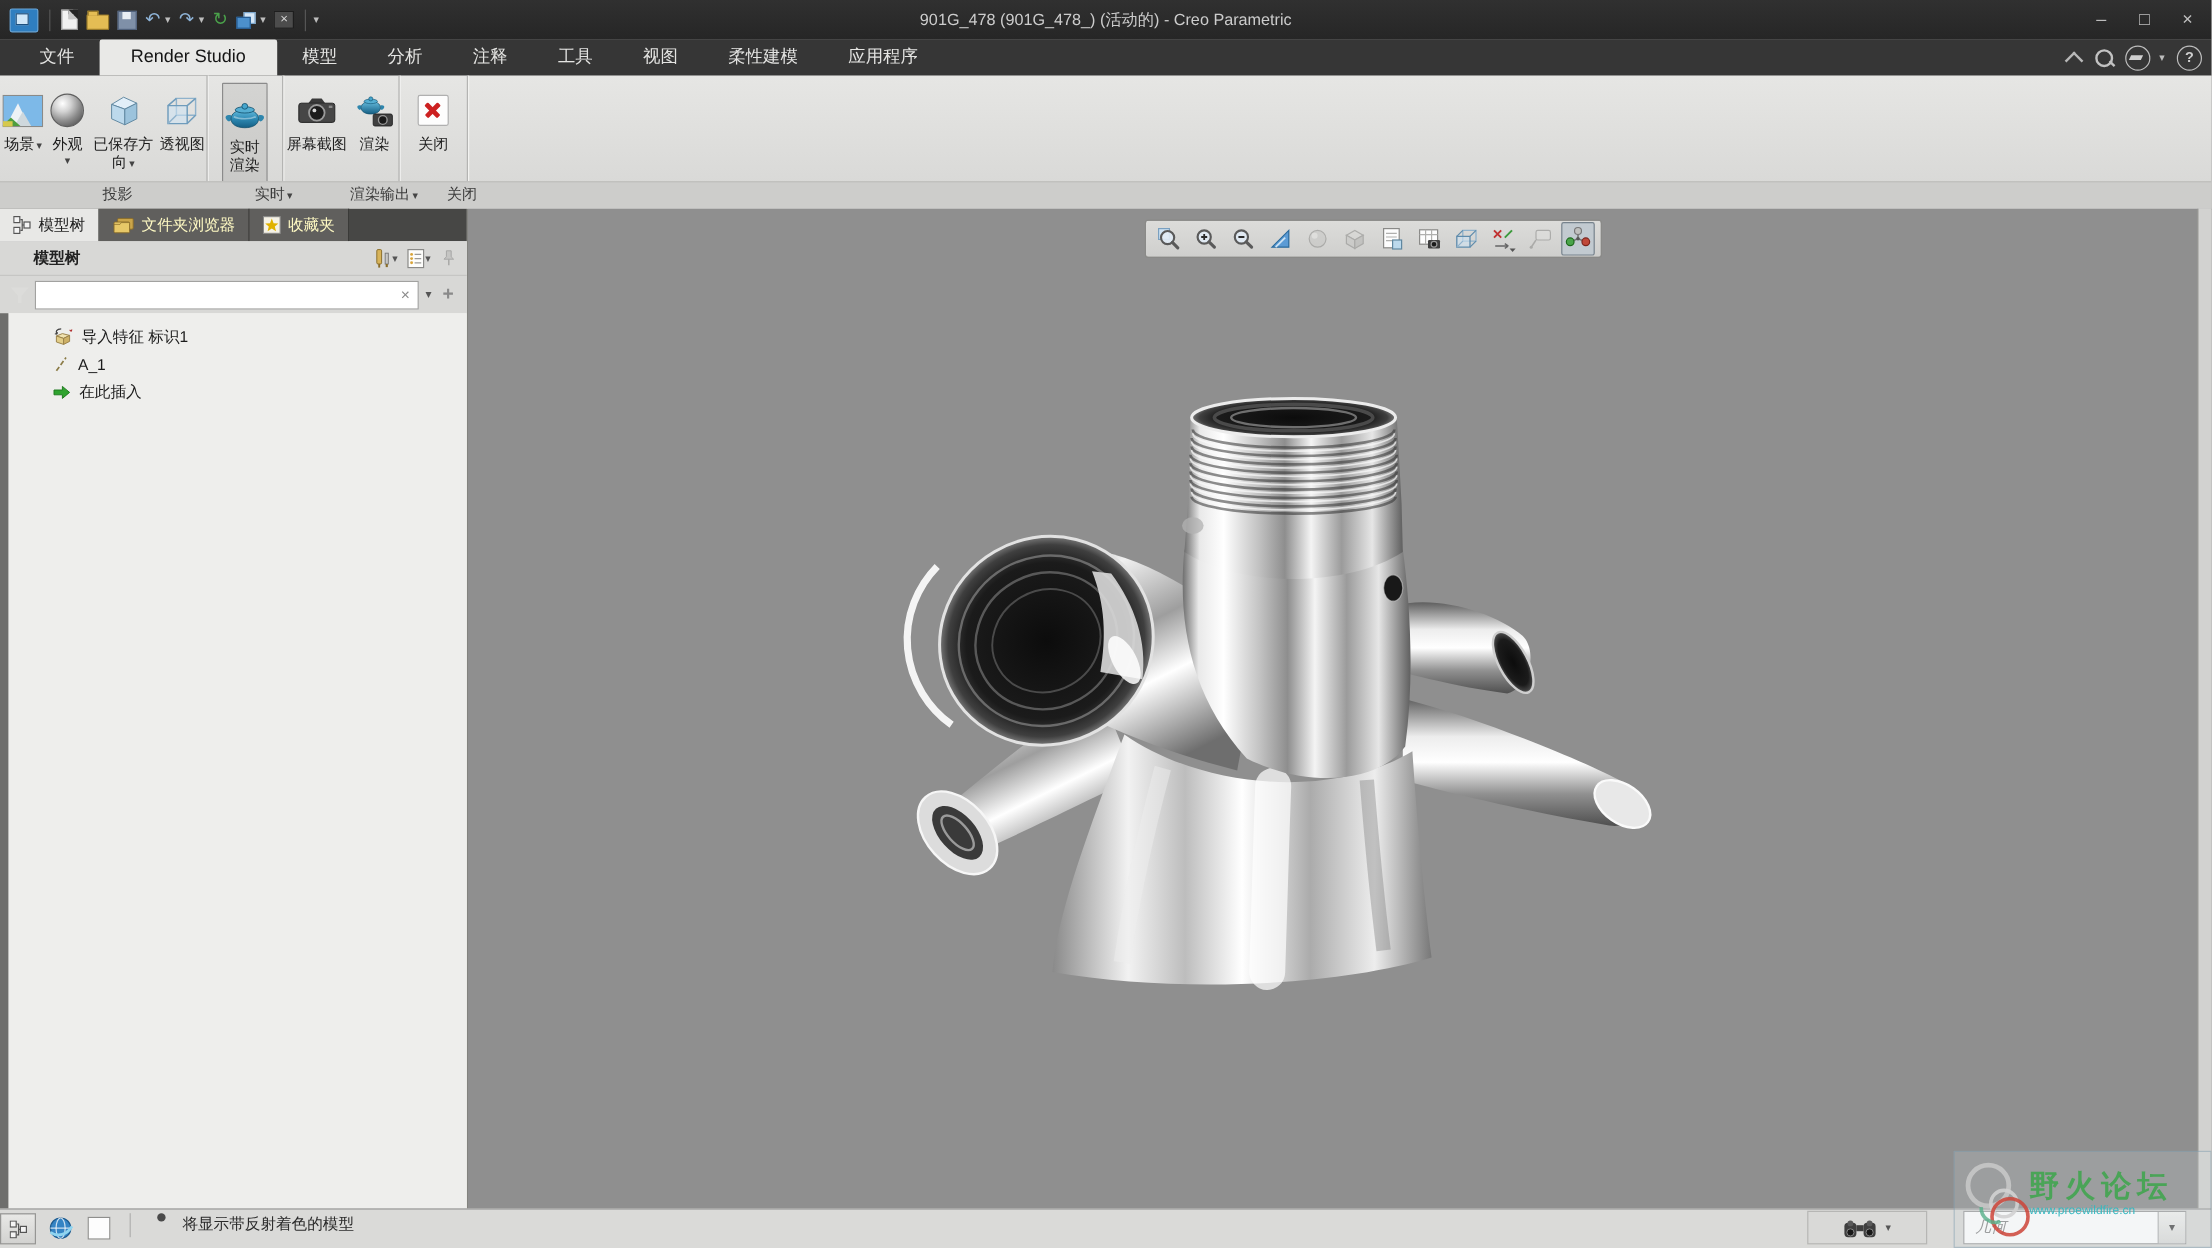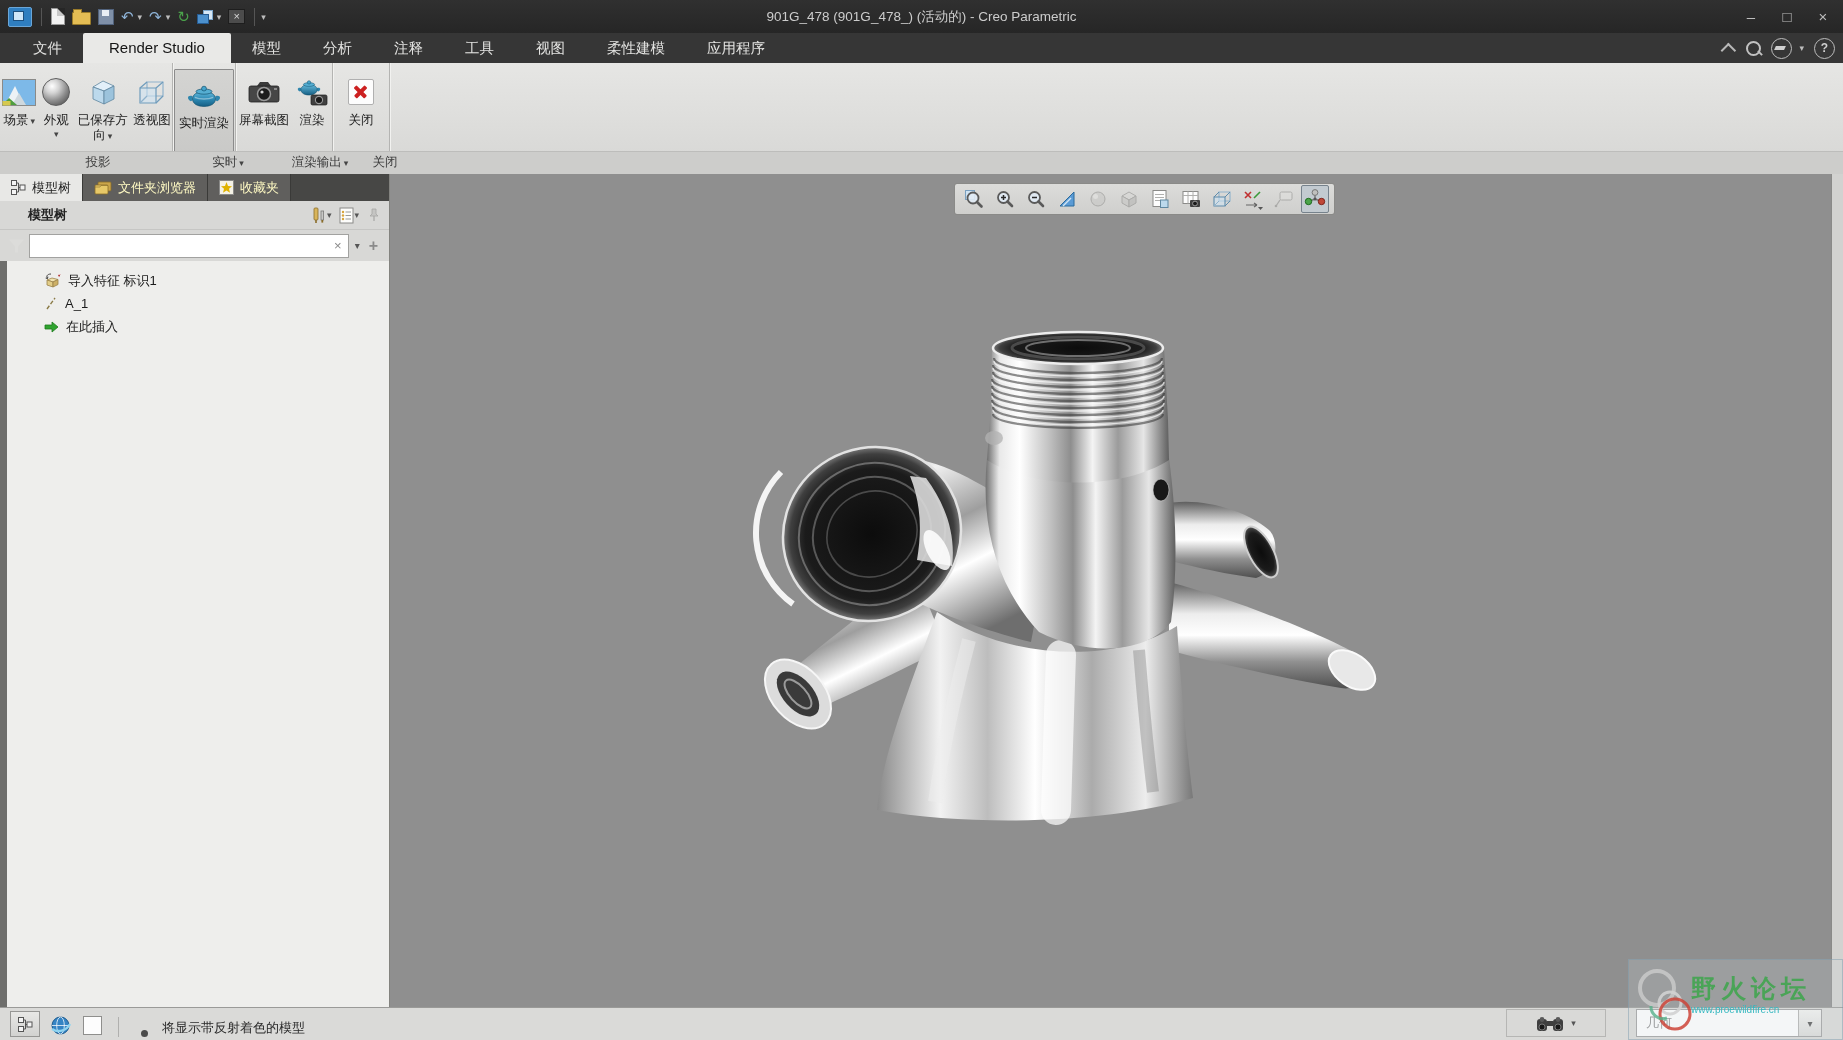--- a/index.html
+++ b/index.html
@@ -94,32 +94,32 @@
   .graphics{position:absolute;left:390px;top:0;right:11px;bottom:0;background:#8f8f8f;overflow:hidden;}
   .gtoolbar{position:absolute;left:564px;top:9px;height:30px;background:linear-gradient(#dcdcda,#cfcfcd);
     border:1px solid #8a8a88;border-radius:3px;display:flex;align-items:center;padding:0 5px;gap:3px;}
   .gt-ic{width:26px;height:26px;display:flex;align-items:center;justify-content:center;border:1px solid transparent;}
   .gt-ic.disabled{opacity:.45;}
   .gt-ic.active{background:#c2cad0;border:1px solid #76828c;border-radius:2px;}
 
   
   .statusbar{position:absolute;left:0;bottom:0;right:0;height:32px;background:#dadad8;border-top:1px solid #9a9a98;
     display:flex;align-items:center;}
-  .sb-left{display:flex;align-items:flex-end;gap:8px;padding-left:10px;}
+  .sb-left{display:flex;align-items:flex-start;gap:8px;padding-left:0;}
   .sb-btn{width:28px;height:24px;border:1px solid #969694;background:linear-gradient(#e8e8e6,#d2d2d0);
     display:flex;align-items:center;justify-content:center;}
   .sb-plain{width:24px;height:24px;display:flex;align-items:center;justify-content:center;}
   .sel-box{width:17px;height:17px;background:#fdfdfd;border:1px solid #8f8f8d;}
   .sb-sep{width:1px;height:20px;background:#b0b0ae;margin:0 6px;}
   .sb-dot{width:7px;height:7px;border-radius:50%;background:#4a4a4a;margin:0 6px 0 8px;}
   .sb-msg{font-size:13px;color:#2a2a2a;}
   .sb-find{position:absolute;right:237px;bottom:3px;height:26px;width:98px;border:1px solid #b6b6b4;background:#d9d9d7;
     display:flex;align-items:center;justify-content:center;gap:10px;}
   .combo{position:absolute;right:21px;bottom:3px;width:184px;height:26px;background:#ffffff;border:1px solid #a0a0a0;
-    display:flex;align-items:center;}
+    display:flex;align-items:center;font-style:italic;}
   .combo .val{flex:1;padding-left:9px;font-size:13px;color:#8f8f8f;}
   .combo .cbtn{width:22px;height:100%;border-left:1px solid #b4b4b2;display:flex;align-items:center;justify-content:center;
     font-size:10px;color:#555;background:linear-gradient(#f2f2f0,#dcdcda);}
 
   
   .watermark{position:absolute;right:0;bottom:0;width:213px;height:79px;z-index:60;pointer-events:none;
     background:rgba(205,215,220,.22);border:1px solid rgba(120,150,170,.45);}
   .wm-title{position:absolute;left:62px;top:12px;font-size:25px;font-weight:bold;color:#4aa457;letter-spacing:5px;white-space:nowrap;}
   .wm-url{position:absolute;left:62px;top:44px;font-size:10px;color:#35b8c0;white-space:nowrap;}
 </style>
@@ -216,21 +216,21 @@
                 <line x1="4" y1="26" x2="11" y2="19" stroke="#8fb2cc" stroke-width="1.2"></line>
               </svg>
           </span>
           <span class="rb-label">透视图</span>
         </div>
       </div>
       <div class="rb-sep"></div>
 
       <div class="rb-group" style="width:62px;justify-content:center">
         <div class="pressed-wrap">
-          <div class="rb-btn" style="width:58px">
+          <div class="rb-btn" style="width:36px">
             <span class="rb-icon">
               <svg width="38" height="32" viewBox="0 0 32 28">
                   <defs>
                     <linearGradient id="tg" x1="0" y1="0" x2="0" y2="1">
                       <stop offset="0" stop-color="#66bcde"></stop>
                       <stop offset="0.5" stop-color="#2e8ab4"></stop>
                       <stop offset="1" stop-color="#155f84"></stop>
                     </linearGradient>
                   </defs>
                   <path d="M26,15 C30.5,13.5 31.5,17.5 27.5,19.5 L26,18.5 Z" fill="#2f86ad"></path>

